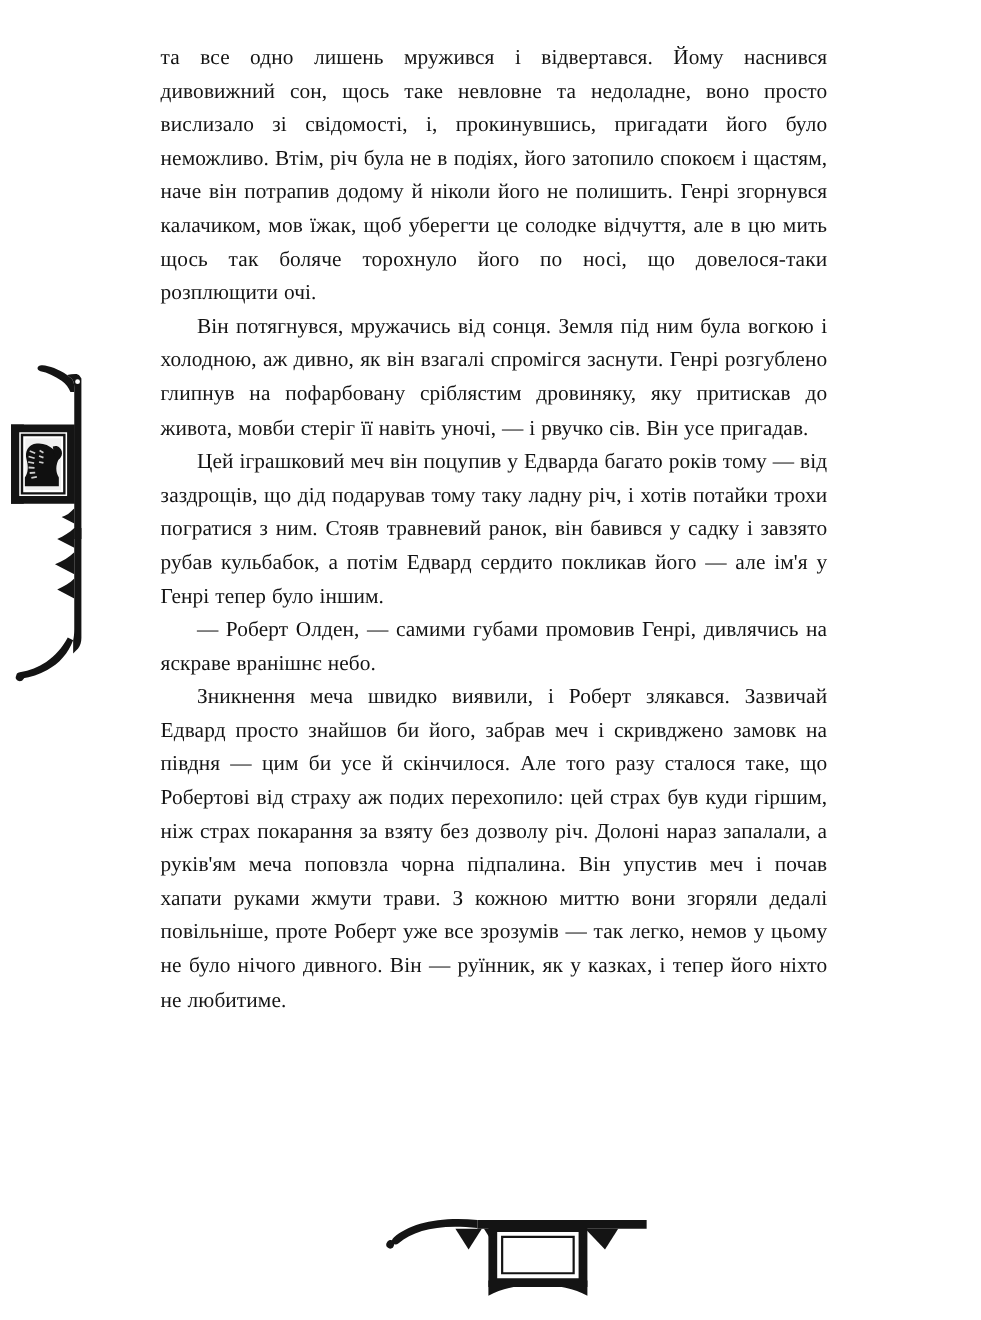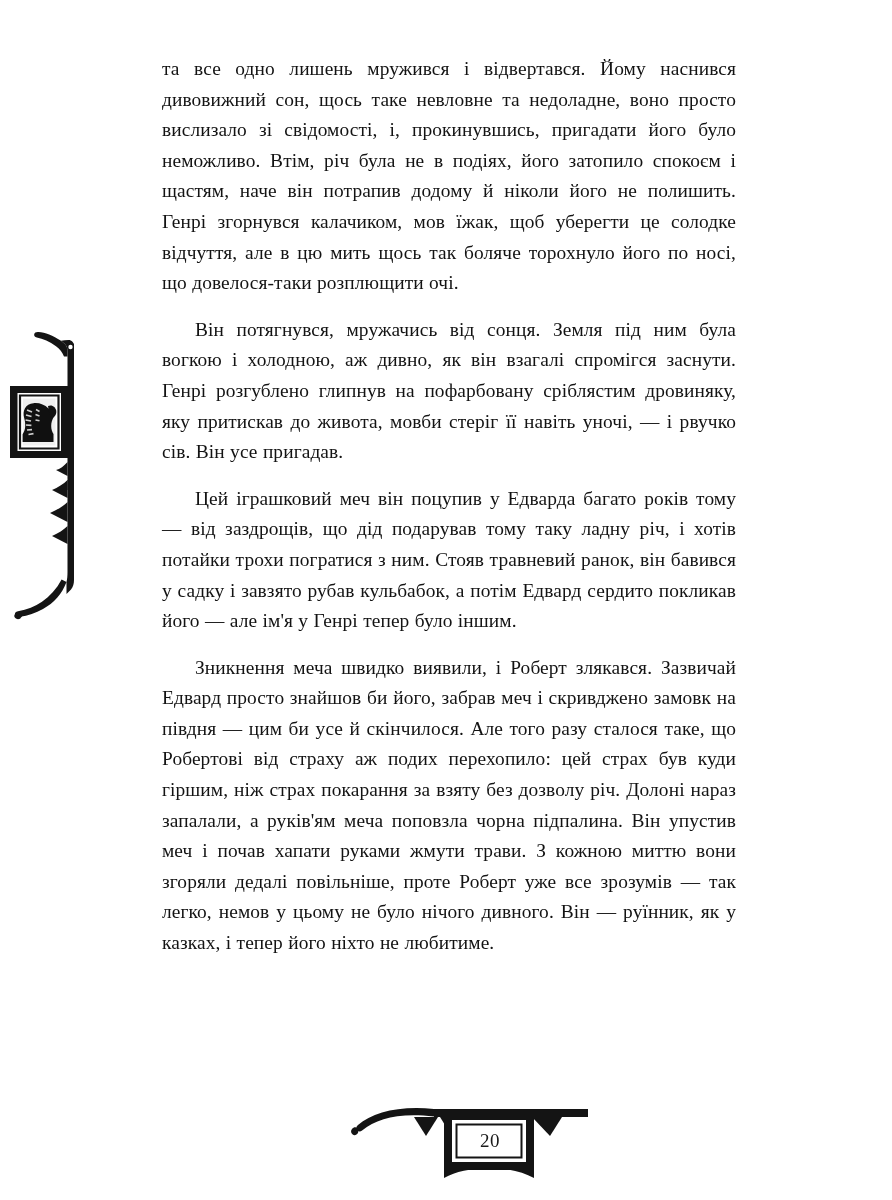--- a/index.html
+++ b/index.html
@@ -26,21 +26,21 @@
 
   
   .text-column {
     position: absolute;
     left: 146px;
     top: 38px;
     width: 606px;
   }
 
   .para {
-    margin: 16px;
+    margin: 0;
     font-size: 19.4px;
     line-height: 30.6px;
     text-align: justify;
     text-align-last: left;
     letter-spacing: 0.1px;
     word-spacing: 0.4px;
     hyphens: manual;
     color: #131313;
   }
   .para + .para {
@@ -98,20 +98,21 @@
 </style>
 </head>
 <body>
 
 <div class="page">
 
   <div class="text-column">
     <p class="para no-indent">та все одно лишень мружився і відвертався. Йому наснив­ся дивовижний сон, щось таке невловне та недоладне, воно просто вислизало зі свідомості, і, прокинувшись, пригадати його було неможливо. Втім, річ була не в подіях, його зато­пило спокоєм і щастям, наче він потрапив додому й ніколи його не полишить. Генрі згорнувся калачиком, мов їжак, щоб уберегти це солодке відчуття, але в цю мить щось так боляче торохнуло його по носі, що довелося-таки розплющити очі.</p>
     <p class="para">Він потягнувся, мружачись від сонця. Земля під ним була вогкою і холодною, аж дивно, як він взагалі спромігся заснути. Генрі розгублено глипнув на пофарбовану сріблястим дровиняку, яку притискав до живота, мовби стеріг її навіть уночі, — і рвучко сів. Він усе пригадав.</p>
     <p class="para">Цей іграшковий меч він поцупив у Едварда багато років тому — від заздрощів, що дід подарував тому таку ладну річ, і хотів потайки трохи погратися з ним. Стояв травневий ра­нок, він бавився у садку і завзято рубав кульбабок, а потім Едвард сердито покликав його — але ім'я у Генрі тепер було іншим.</p>
+    <p class="para">— Роберт Олден, — самими губами промовив Генрі, див­лячись на яскраве вранішнє небо.</p>
     <p class="para">Зникнення меча швидко виявили, і Роберт злякався. За­звичай Едвард просто знайшов би його, забрав меч і скрив­джено замовк на півдня — цим би усе й скінчилося. Але того разу сталося таке, що Робертові від страху аж подих пере­хопило: цей страх був куди гіршим, ніж страх покарання за взяту без дозволу річ. Долоні нараз запалали, а рукiв'ям меча поповзла чорна підпалина. Він упустив меч і почав хапати руками жмути трави. З кожною миттю вони згоряли дедалі повільніше, проте Роберт уже все зрозумів — так легко, не­мов у цьому не було нічого дивного. Він — руїнник, як у каз­ках, і тепер його ніхто не любитиме.</p>
   </div>
 
   <div class="margin-ornament">
     <svg width="120" height="292" viewBox="0 0 120 292" xmlns="http://www.w3.org/2000/svg">
       <g fill="#141414">
 
         <path d="M60.5 10 C62 10 63.5 10.6 64.5 11.8 L66 14 L66 160 L59.5 160 L59.5 22 C59.5 18 58.6 15.6 56.6 13.8 L53 10.8 C55.4 10.2 58 10 60.5 10 Z"></path>
         <path d="M59.5 150 L66 150 L66 250 C66 254 65 257 63 259.5 L58.5 264 L58.5 252 C59.2 249 59.5 246 59.5 242 Z"></path>
 
@@ -191,18 +192,15 @@
             <rect x="202.4" y="48" width="3.4" height="4"></rect>
             <rect x="202.4" y="56" width="3.4" height="4"></rect>
           </g>
 
           <path d="M118 66 L208 66 L208 80 C196 73.5 182 70.2 163 70.2 C144 70.2 130 73.5 118 80 Z"></path>
 
           <path d="M206 19 L236 19 L224 38 Z"></path>
         </g>
       </svg>
     </div>
-    <div class="folio">
-      <span>20</span>
-    </div>
   </div>
 
 </div>
 
 </body></html>

